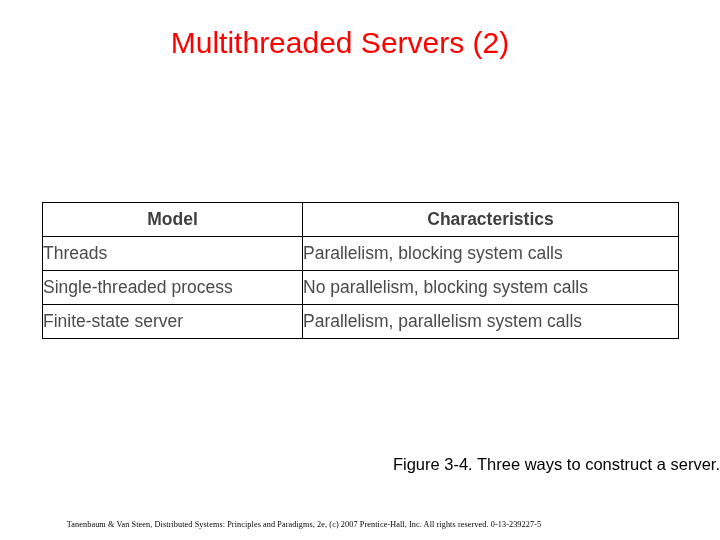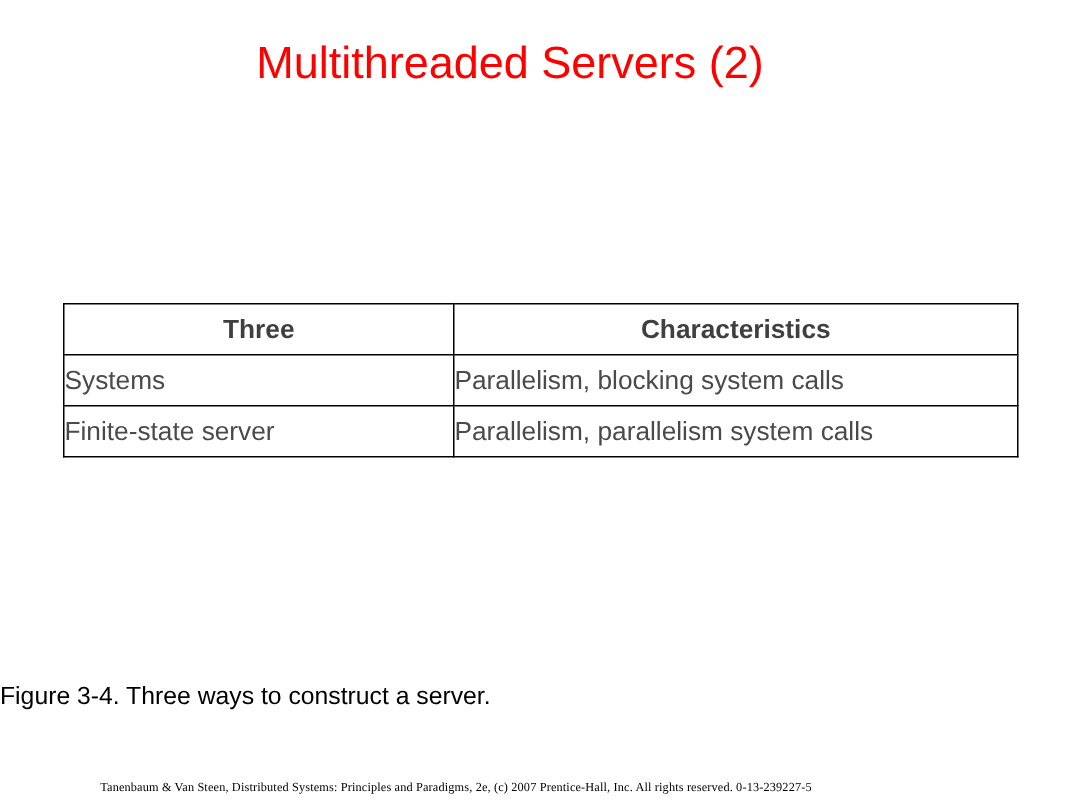--- a/index.html
+++ b/index.html
@@ -64,21 +64,21 @@
     padding-left: 14px;
   }
   td.cell-char {
     text-align: left;
   }
   .caption {
     position: absolute;
     top: 455px;
     left: 0;
     width: 720px;
-    text-align: left;
+    text-align: right;
     font-size: 16.5px;
     color: #000000;
     font-family: "Liberation Sans", sans-serif;
   }
   .footer {
     position: absolute;
     top: 520px;
     left: 0;
     width: 608px;
     text-align: center;
@@ -96,28 +96,32 @@
   <div class="slide-title">Multithreaded Servers (2)</div>
 
   <div class="table-wrap">
     <table class="model-table">
       <colgroup>
         <col class="col-model">
         <col class="col-char">
       </colgroup>
       <thead>
         <tr>
-          <th>Three</th>
+          <th>Model</th>
           <th>Characteristics</th>
         </tr>
       </thead>
       <tbody>
         <tr>
-          <td class="cell-model">Systems</td>
+          <td class="cell-model">Threads</td>
           <td class="cell-char">Parallelism, blocking system calls</td>
+        </tr>
+        <tr>
+          <td class="cell-model">Single-threaded process</td>
+          <td class="cell-char">No parallelism, blocking system calls</td>
         </tr>
         <tr>
           <td class="cell-model">Finite-state server</td>
           <td class="cell-char">Parallelism, parallelism system calls</td>
         </tr>
       </tbody>
     </table>
   </div>
 
   <div class="caption">Figure 3-4. Three ways to construct a server.</div>

